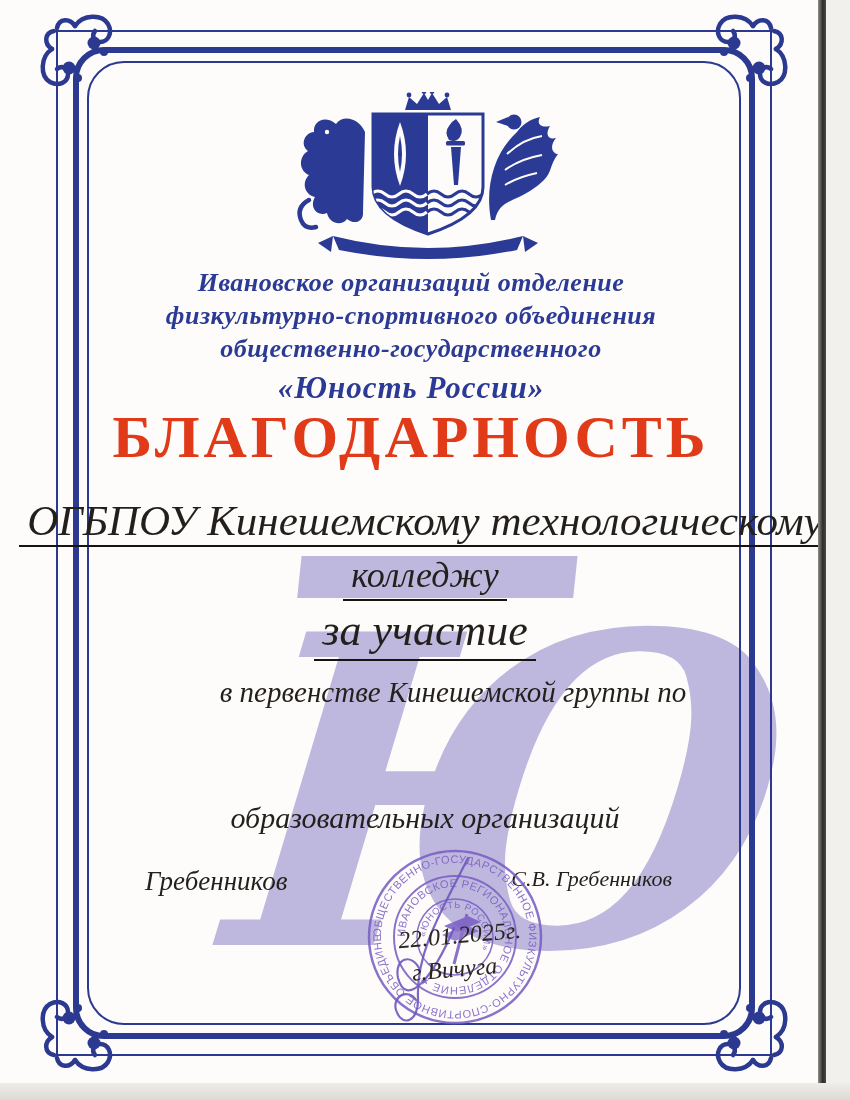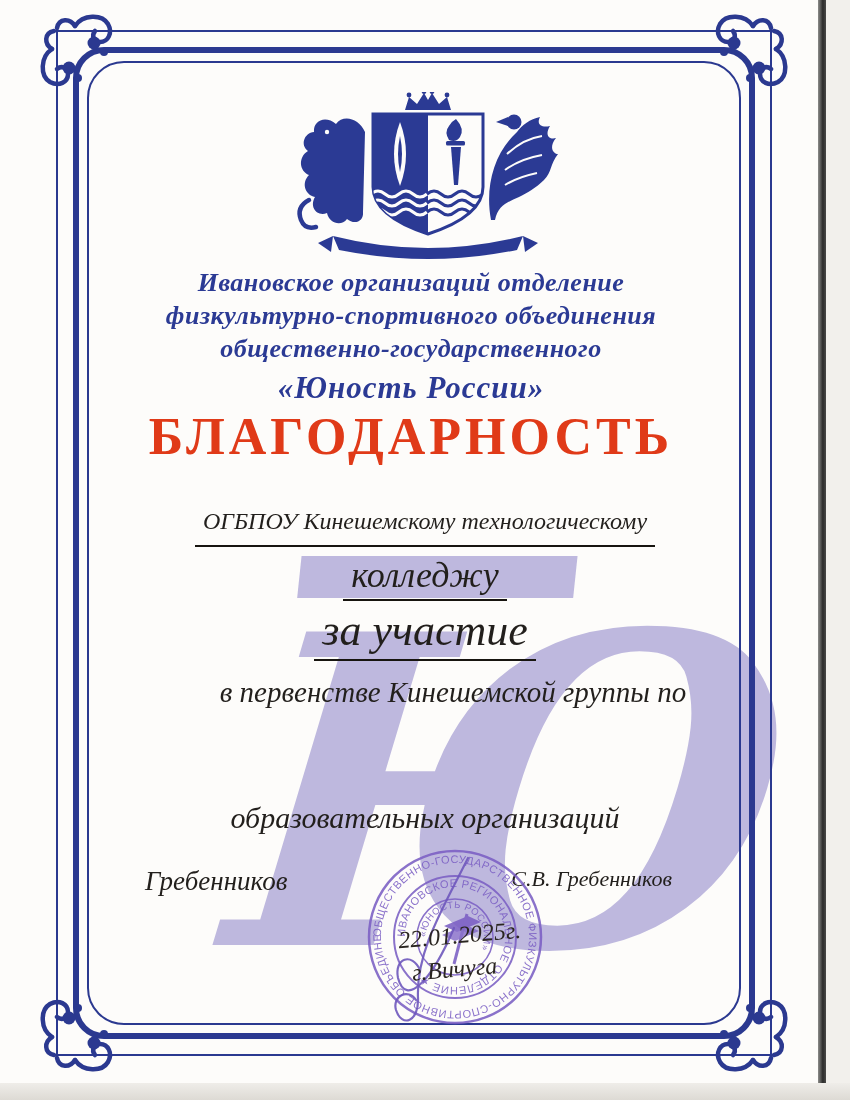--- a/index.html
+++ b/index.html
@@ -16,25 +16,25 @@
   .edge-right-light{position:absolute;left:826px;top:0;width:24px;height:1100px;background:#f2f0ec;}
   .edge-bottom{position:absolute;left:0;top:1083px;width:850px;height:17px;
     background:linear-gradient(to bottom,#efede9,#dddad4);}
   
   .org-block{position:absolute;left:0;top:266px;width:822px;text-align:center;
     color:#2b3a94;font-weight:bold;font-style:italic;}
   .org-line{font-size:26px;line-height:33px;letter-spacing:.5px;}
   .org-line.big{font-size:31px;line-height:42px;margin-top:2px;letter-spacing:1px;}
   
   .cert-title{position:absolute;left:0;top:404px;width:822px;text-align:center;
-    color:#e03a18;font-weight:bold;font-size:52px;letter-spacing:4px;line-height:66px;}
+    color:#e03a18;font-weight:bold;font-size:60px;letter-spacing:4px;line-height:66px;}
   
   .script{color:#221f1c;font-style:italic;position:absolute;left:0;width:850px;text-align:center;}
   .u{display:inline-block;border-bottom:2px solid #17140f;padding:0 8px 1px;}
-  .recipient1{top:498px;font-size:24px;line-height:46px;}
+  .recipient1{top:498px;font-size:43px;line-height:46px;}
   .recipient2{top:552px;font-size:36px;line-height:46px;}
   .reason{top:604px;font-size:44px;line-height:54px;}
   .eventline{top:674px;font-size:29px;line-height:36px;padding-left:28px;}
   .sport{top:697px;font-size:36px;line-height:46px;letter-spacing:1px;}
   .audience{top:756px;font-size:30px;line-height:41px;}
   
   .signer-role{position:absolute;left:145px;top:866px;font-size:27px;font-style:italic;color:#221f1c;}
   .signer-name{position:absolute;right:178px;top:866px;font-size:22px;font-style:italic;color:#221f1c;}
   
   .date-line{position:absolute;left:398px;top:922px;font-size:24px;font-style:italic;color:#2a2520;

